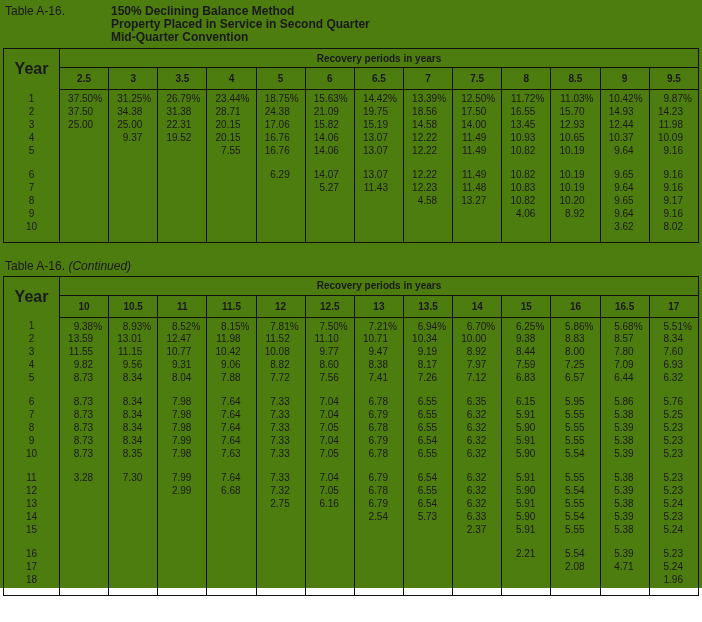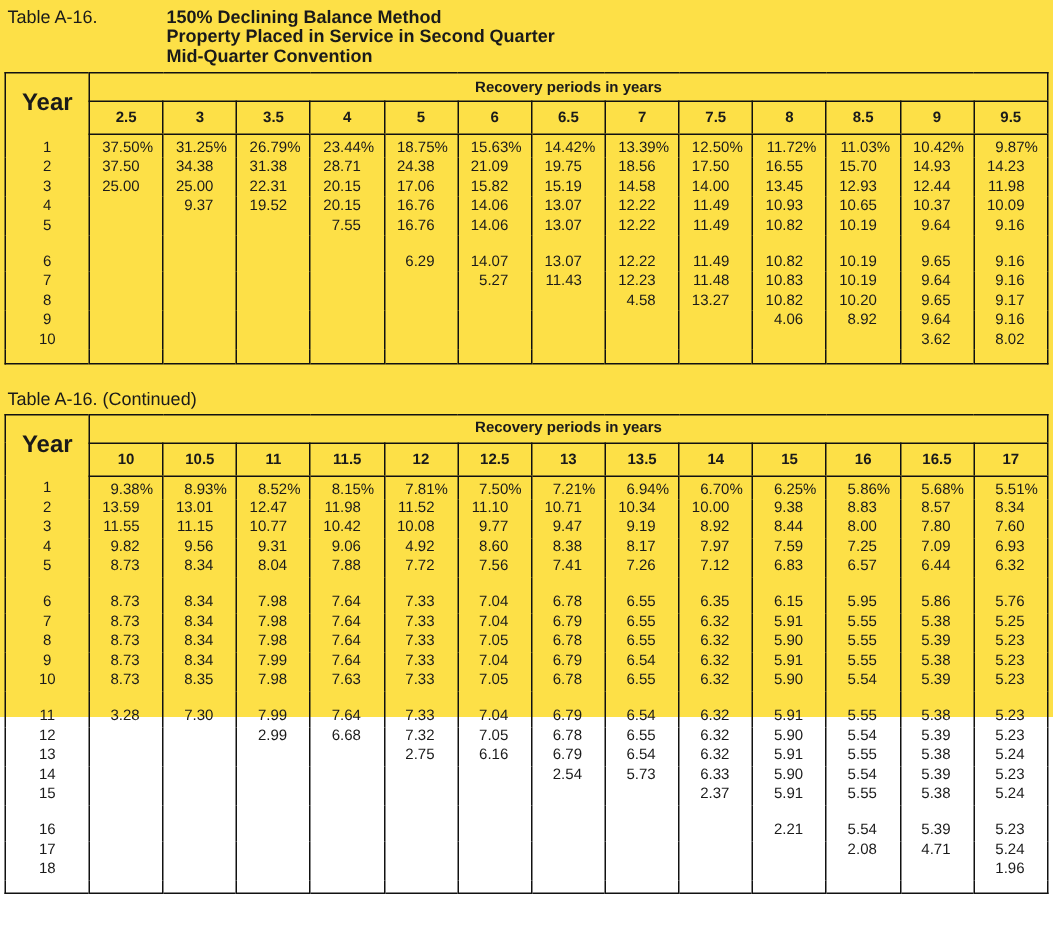--- a/index.html
+++ b/index.html
@@ -3,28 +3,28 @@
 <meta charset="utf-8">
 <style>
   * { margin: 0; padding: 0; box-sizing: border-box; }
   html, body { background: #ffffff; }
   body {
     width: 702px; height: 622px;
     font-family: "Liberation Sans", "DejaVu Sans", sans-serif;
     color: #1a1a1a;
     overflow: hidden;
   }
-  .page { width: 702px; height: 478px; padding: 5px 3px 0 3px; background: #fde047; }
+  .page { width: 702px; height: 588px; padding: 5px 3px 0 3px; background: #4d7c0f; }
 
   
   .title-block { display: flex; align-items: flex-start; margin: 0 0 4px 2px; }
   .title-label { font-size: 12px; width: 82px; flex: 0 0 82px; line-height: 13px; }
   .title-lines { font-weight: bold; font-size: 12px; line-height: 13px; margin-left: 24px; }
   .title2 { margin: 16px 0 3px 2px; font-size: 12px; }
-  .continued { }
+  .continued { font-style: italic; }
 
   
   table.dep {
     border-collapse: collapse;
     table-layout: fixed;
     width: 696px;
     border: 1.5px solid #111;
   }
   col.year-col { width: 56px; }
   .span-header {
@@ -363,21 +363,21 @@
           <td class="val-cell">8.00</td>
           <td class="val-cell">7.80</td>
           <td class="val-cell">7.60</td>
         </tr>
         <tr class="data-row">
           <td class="year-cell">4</td>
           <td class="val-cell">9.82</td>
           <td class="val-cell">9.56</td>
           <td class="val-cell">9.31</td>
           <td class="val-cell">9.06</td>
-          <td class="val-cell">4.92</td>
+          <td class="val-cell">8.82</td>
           <td class="val-cell">8.60</td>
           <td class="val-cell">8.38</td>
           <td class="val-cell">8.17</td>
           <td class="val-cell">7.97</td>
           <td class="val-cell">7.59</td>
           <td class="val-cell">7.25</td>
           <td class="val-cell">7.09</td>
           <td class="val-cell">6.93</td>
         </tr>
         <tr class="data-row">

